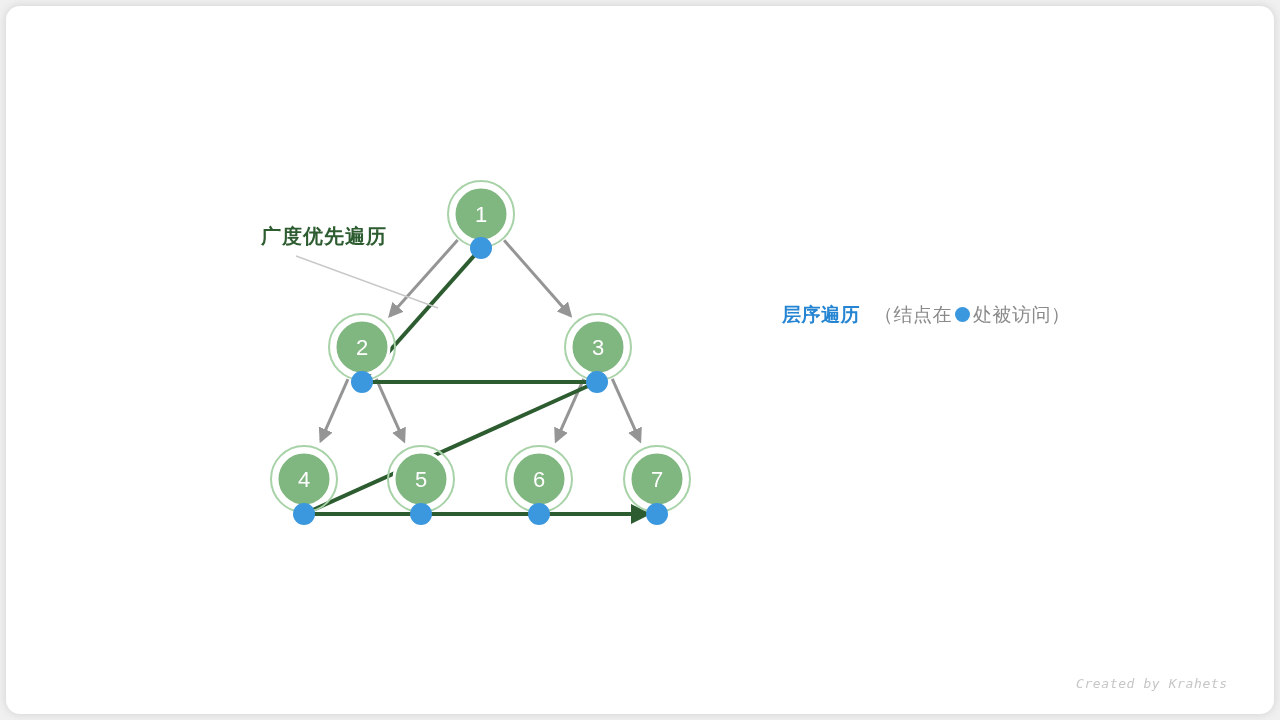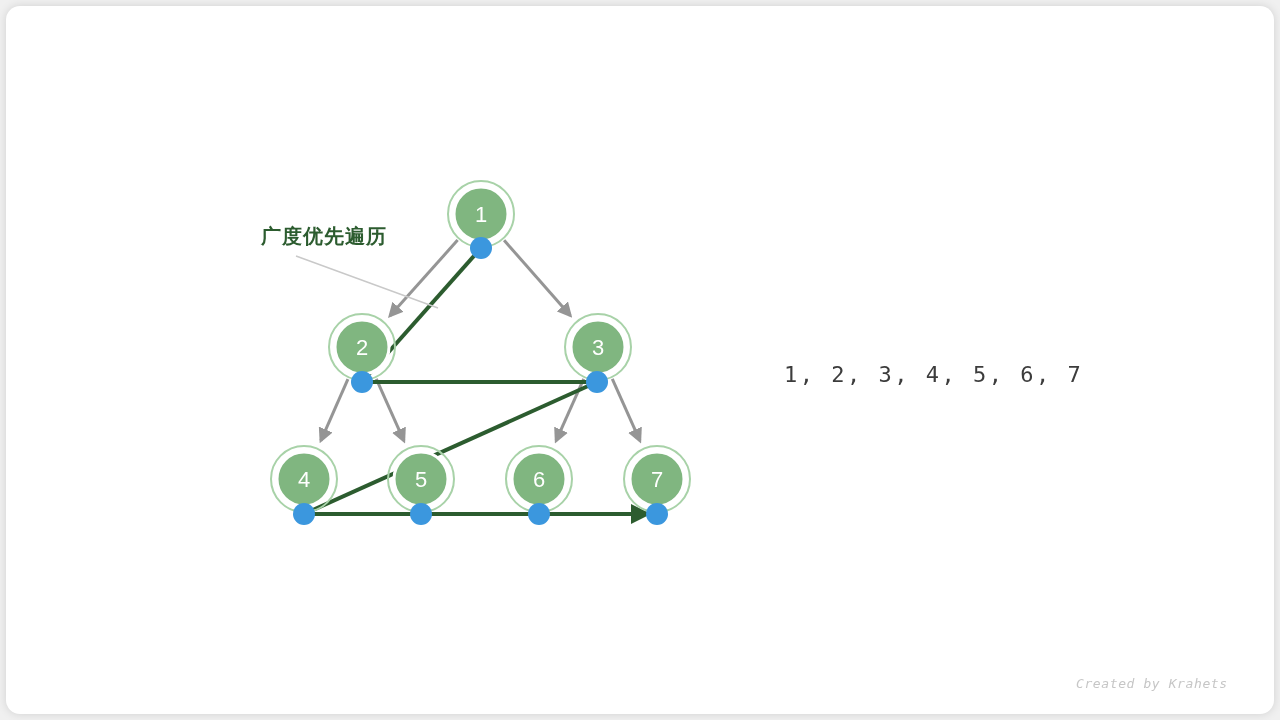--- a/index.html
+++ b/index.html
@@ -176,17 +176,19 @@
         <circle cx="304" cy="514" r="11" fill="#3b97de"></circle>
         <circle cx="421" cy="514" r="11" fill="#3b97de"></circle>
         <circle cx="539" cy="514" r="11" fill="#3b97de"></circle>
         <circle cx="657" cy="514" r="11" fill="#3b97de"></circle>
       </g>
 
     <line id="leader-line" x1="296" y1="256" x2="438" y2="308" stroke="#c9c9c9" stroke-width="1.4"></line>
     <text id="bfs-label" class="bfs-label" x="261" y="243">广度优先遍历</text>
   </svg>
 
+  <div class="legend">
+    <span class="legend-title">层序遍历</span><span class="legend-note"><span>（结点在</span><span class="inline-dot"></span><span>处被访问）</span></span>
+  </div>
 
-  <div class="sequence">1, 2, 3, 4, 5, 6, 7</div>
 
   <div class="credit">Created by Krahets</div>
 </div>
 
 </body></html>

